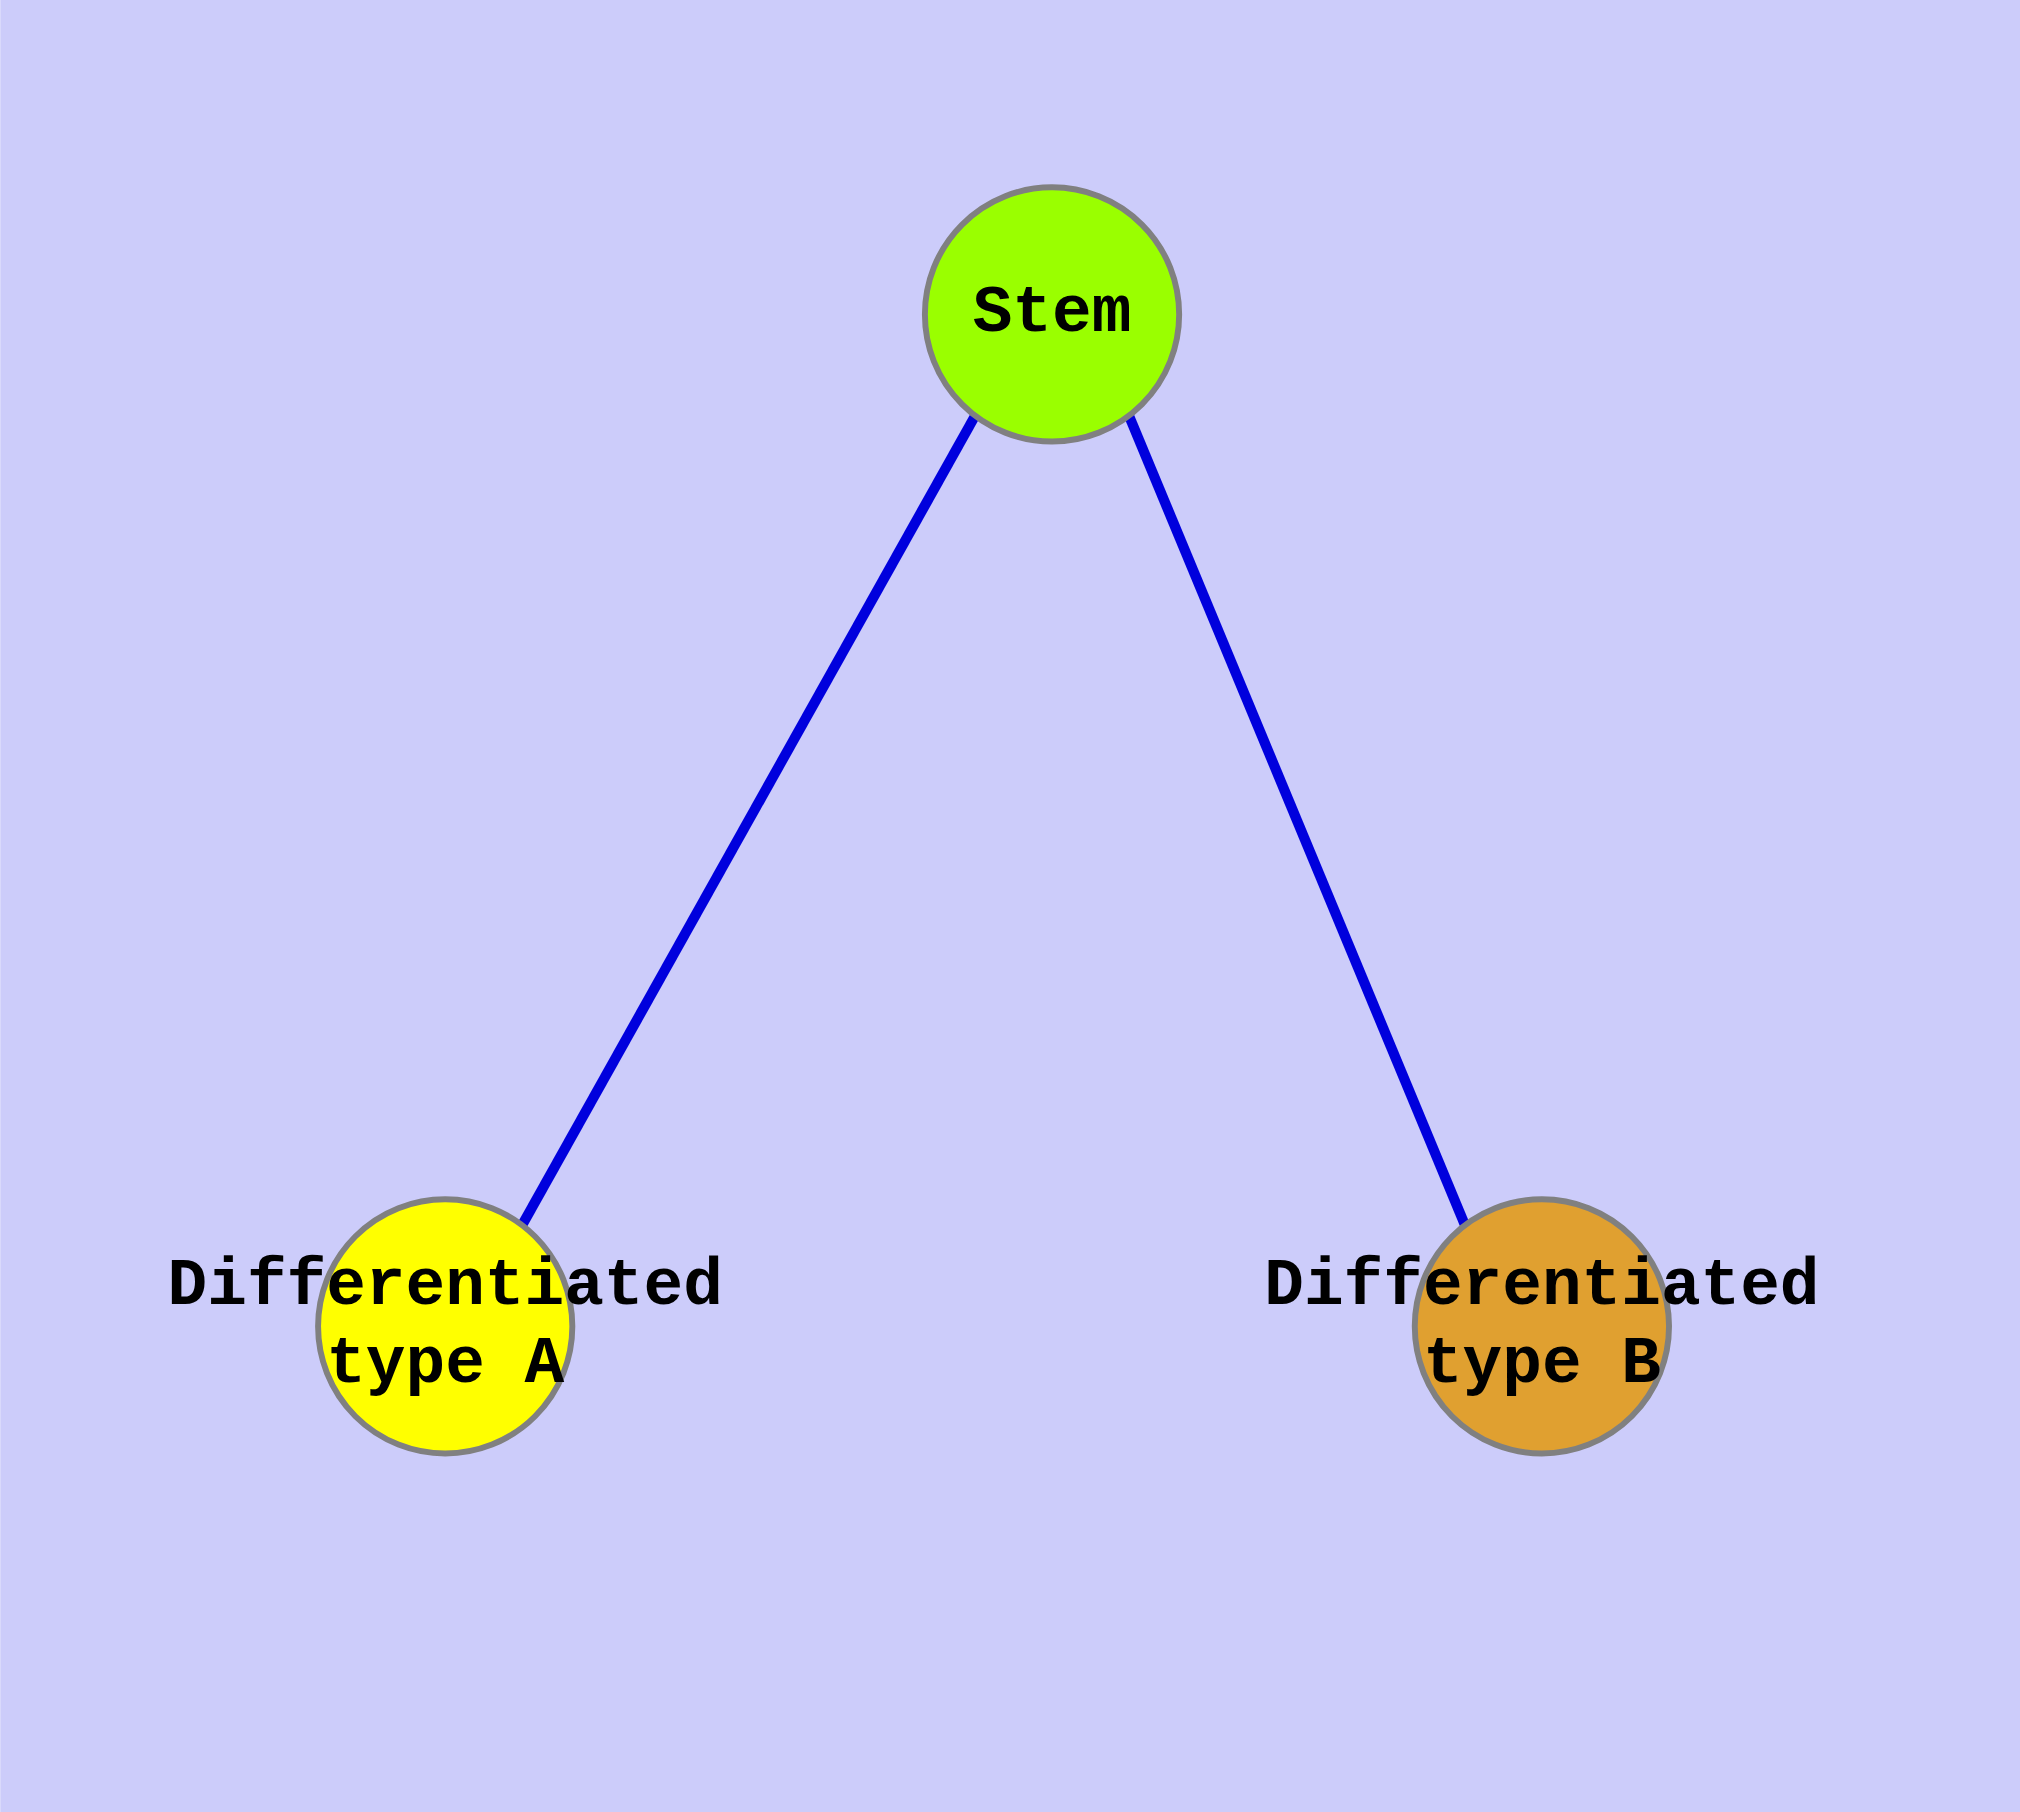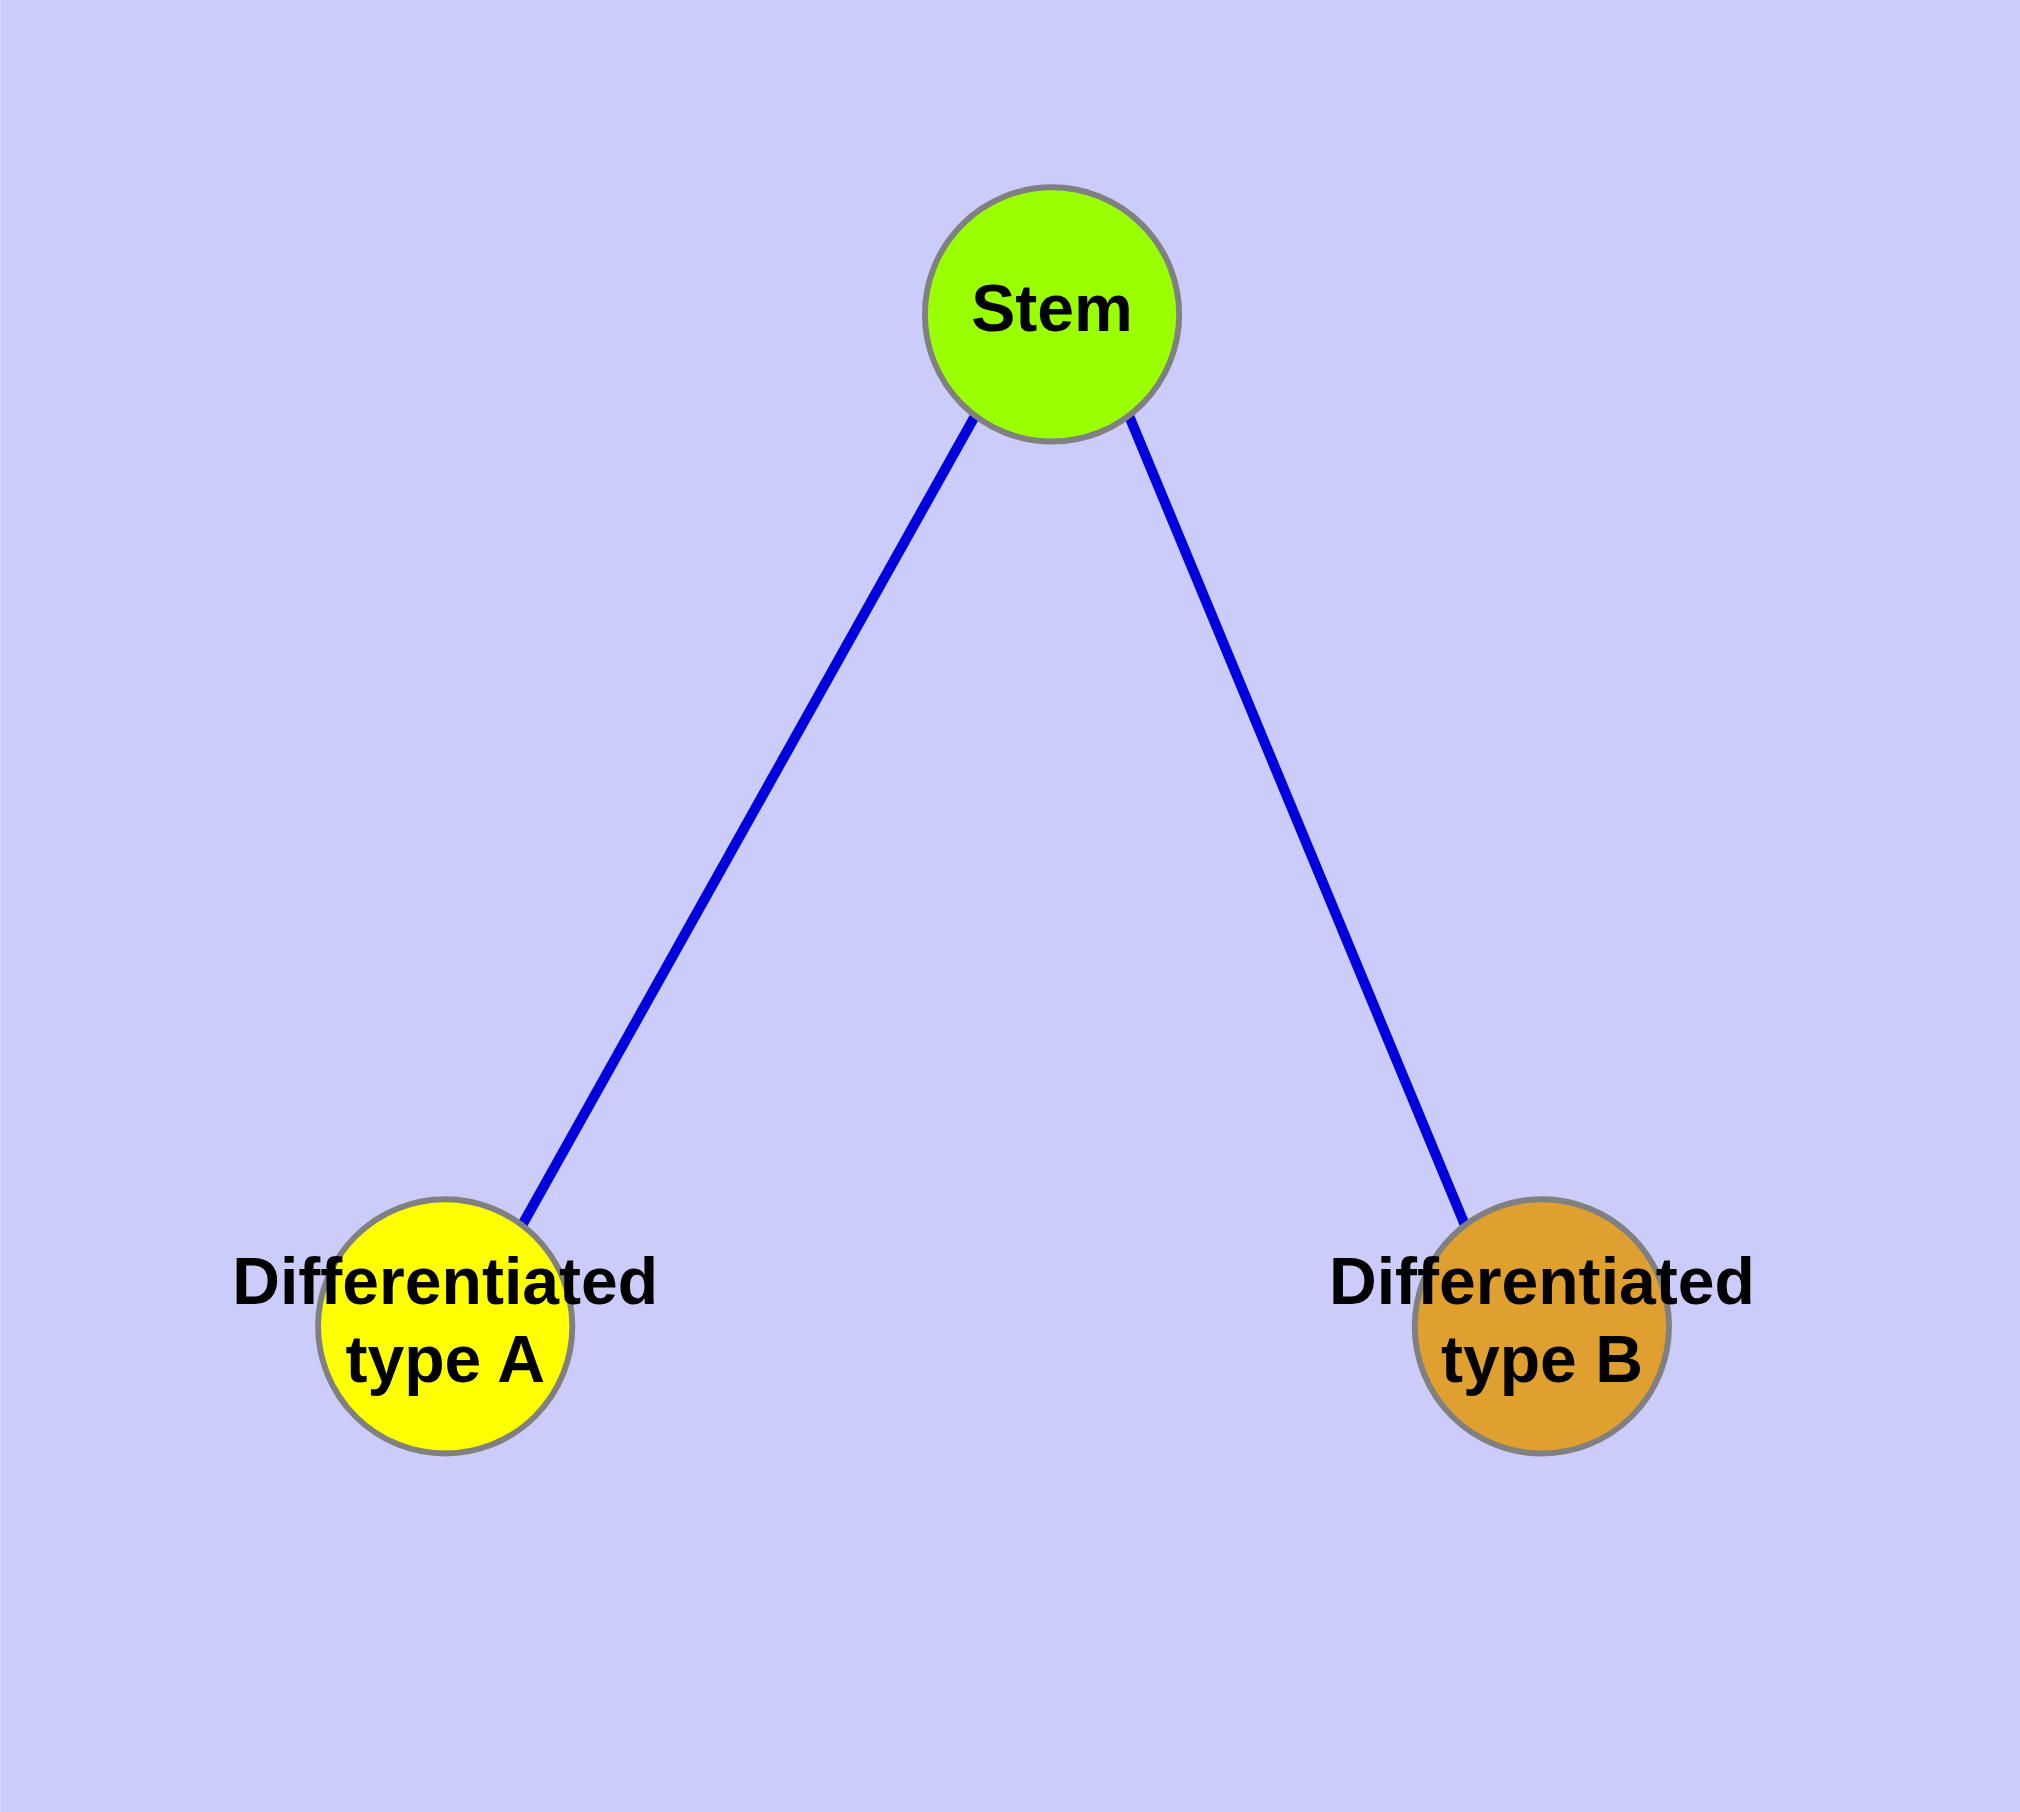--- a/index.html
+++ b/index.html
@@ -6,21 +6,21 @@
   html, body {
     margin: 0;
     padding: 0;
     background: #ffffff;
   }
   #stage {
     position: relative;
     width: 2021px;
     height: 1812px;
     overflow: hidden;
-    font-family: Liberation Sans, sans-serif;
+    font-family: Liberation Mono, monospace;
   }
   #canvas {
     position: absolute;
     left: 0;
     top: 0;
     width: 2021px;
     height: 1812px;
     display: block;
   }
   .node-label {

